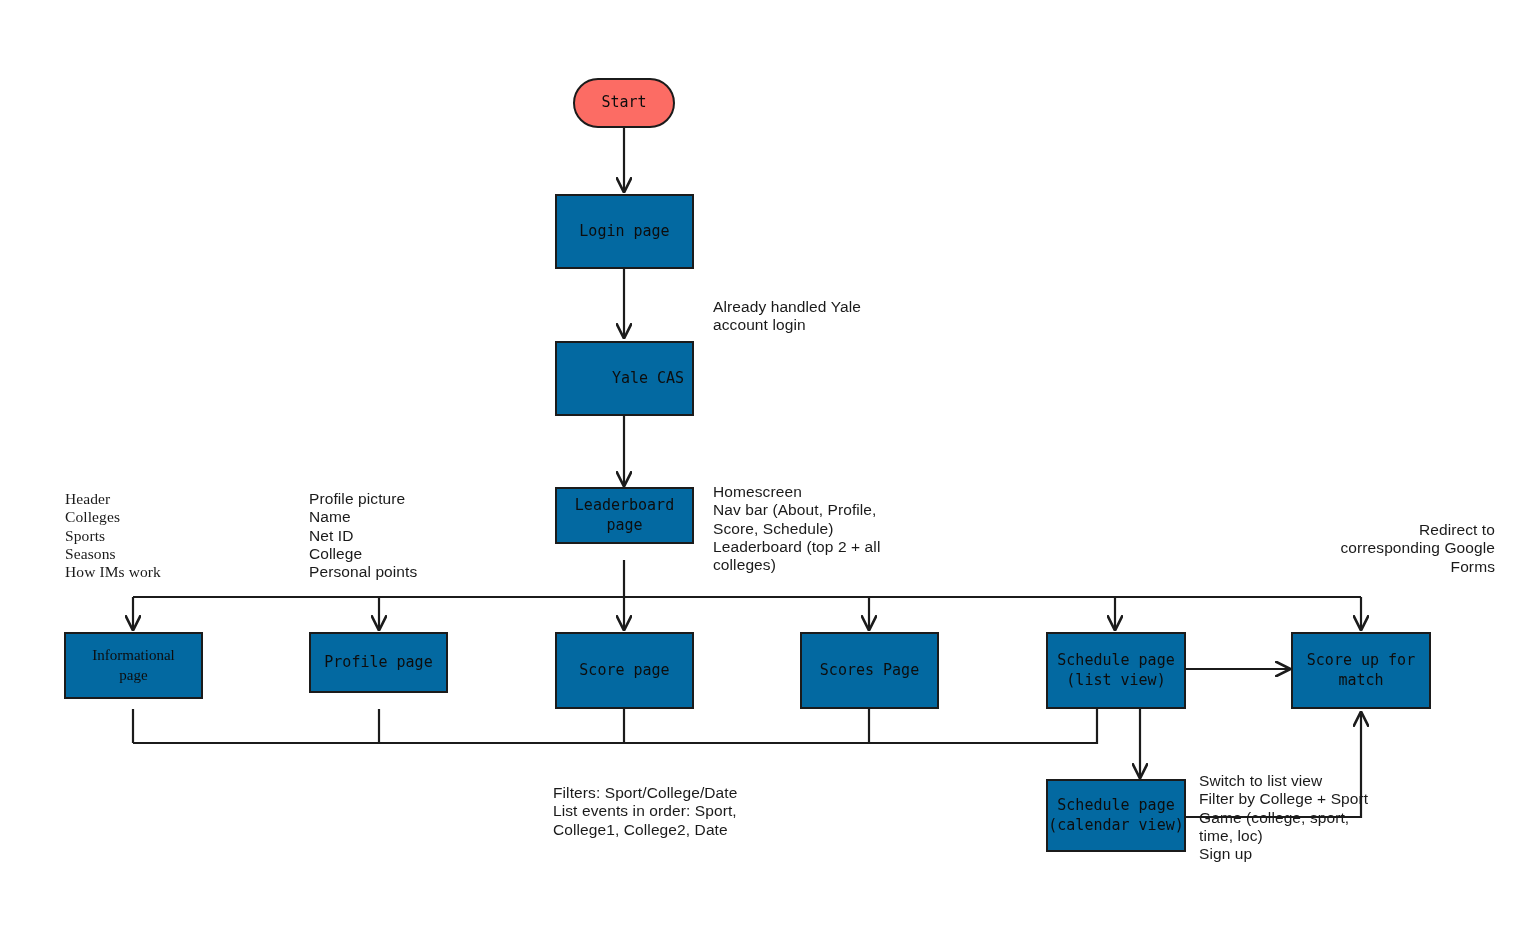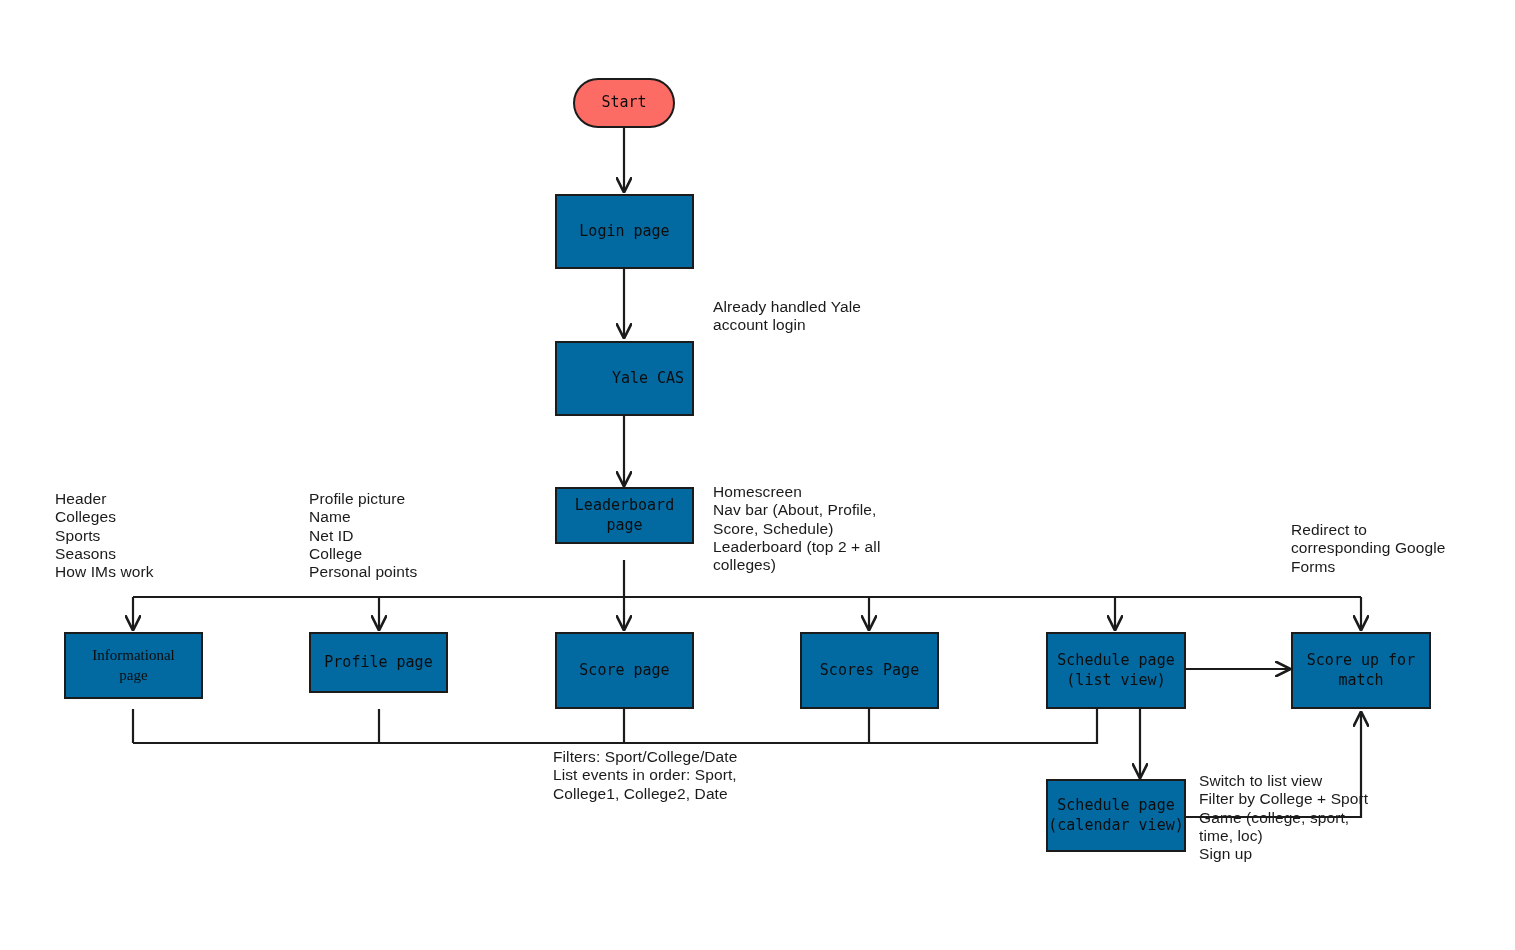--- a/index.html
+++ b/index.html
@@ -118,43 +118,43 @@
 
 <div class="node" style="left:1291px; top:632px; width:140px; height:77px;">Score up for
 match</div>
 
 <div class="node" style="left:1046px; top:779px; width:140px; height:73px;">Schedule page
 (calendar view)</div>
 
 <div class="note" style="left:713px; top:290px; width:190px;margin-top:8px;">Already handled Yale
 account login</div>
 
-<div class="note" style="left:55px; top:490px; width:230px;">Header
+<div class="note" style="left:65px; top:490px; width:230px;font-family:Liberation Serif, serif;">Header
 Colleges
 Sports
 Seasons
 How IMs work</div>
 
 <div class="note" style="left:309px; top:490px; width:230px;">Profile picture
 Name
 Net ID
 College
 Personal points</div>
 
 <div class="note" style="left:713px; top:483px; width:175px;">Homescreen
 Nav bar (About, Profile,
 Score, Schedule)
 Leaderboard (top 2 + all
 colleges)</div>
 
-<div class="note" style="left:1291px; top:521px; width:155px;">Redirect to
+<div class="note" style="left:1340px; top:521px; width:155px;text-align:right;">Redirect to
 corresponding Google
 Forms</div>
 
-<div class="note" style="left:553px; top:748px; width:230px;">Filters: Sport/College/Date
+<div class="note" style="left:553px; top:784px; width:230px;">Filters: Sport/College/Date
 List events in order: Sport,
 College1, College2, Date</div>
 
 <div class="note" style="left:1199px; top:772px; width:180px;">Switch to list view
 Filter by College + Sport
 Game (college, sport,
 time, loc)
 Sign up</div>
 
 </body></html>

